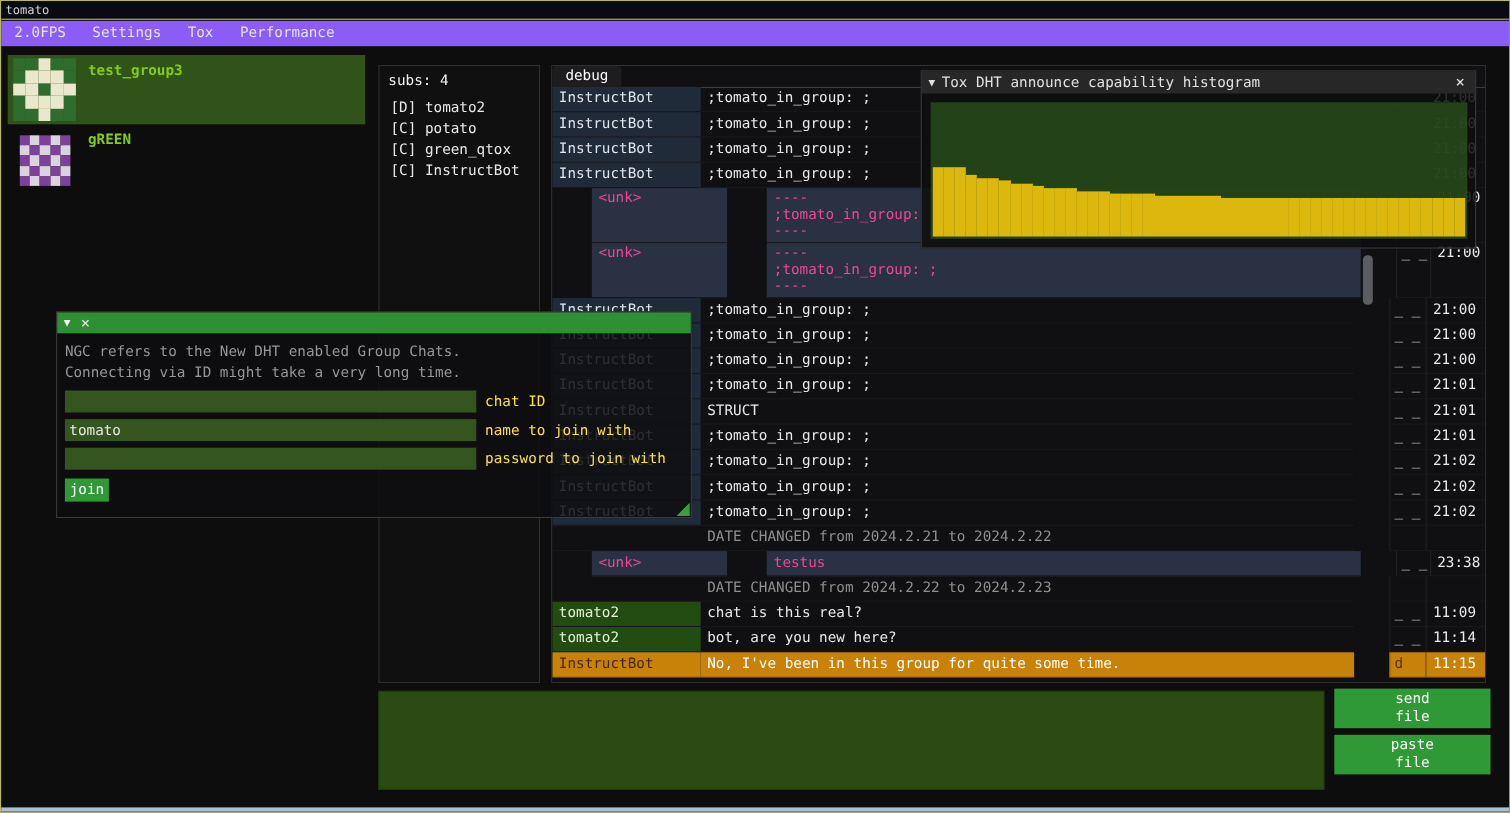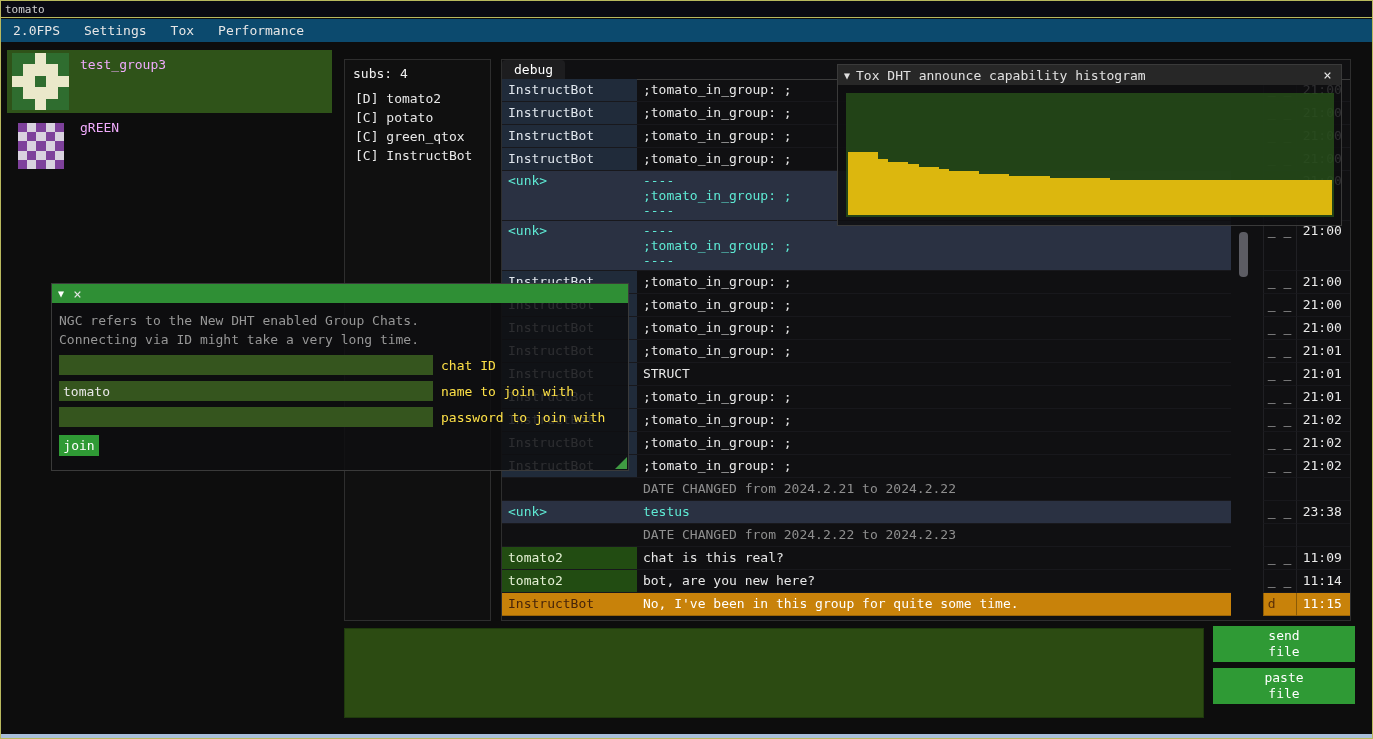--- a/index.html
+++ b/index.html
@@ -5,31 +5,31 @@
   html,body{margin:0;padding:0;background:#000;}
   .app{
     position:relative;width:1373px;height:739px;overflow:hidden;
     background:#0d0d0d;border:1px solid #b9b95e;box-sizing:border-box;
     font-family:"DejaVu Sans Mono","Liberation Mono",monospace;font-size:13px;color:#e8e8e8;
   }
   
   .titlebar{position:absolute;left:0;top:0;width:100%;height:17px;background:#0a0a12;
     border-bottom:1px solid #b9b95e;box-sizing:border-box;font-size:11px;color:#d2d2d2;
     padding:2px 0 0 4px;}
-  .menubar{position:absolute;left:0;top:18px;width:100%;height:23px;background:#0c4a6e;
+  .menubar{position:absolute;left:0;top:18px;width:100%;height:23px;background:#8b5cf6;
     display:flex;align-items:center;}
   .menu-item{padding:3px 12px;color:#e6e6e6;cursor:default;}
   
   .sb-item{position:absolute;left:6px;width:325px;}
   .sb-item-0{top:49px;height:63px;background:#2f5319;}
   .sb-item-1{top:117px;height:54px;}
   .avatar{position:absolute;display:grid;grid-template-columns:repeat(5,1fr);grid-template-rows:repeat(5,1fr);}
   .sb-item-0 .avatar{left:5px;top:3px;width:57px;height:57px;}
   .sb-item-1 .avatar{left:11px;top:5px;width:46px;height:46px;}
-  .sb-label{position:absolute;left:73px;color:#f0abfc;}
+  .sb-label{position:absolute;left:73px;color:#84cc16;font-weight:bold;}
   .sb-item-0 .sb-label{top:7px;}
   .sb-item-1 .sb-label{top:2px;}
   
   .subs-panel{position:absolute;left:343px;top:58px;width:147px;height:562px;
     border:1px solid #2e2e2e;background:#101010;box-sizing:border-box;}
   .subs-header{padding:6px 8px 8px 8px;color:#f0f0f0;}
   .sub-item{padding:2px 10px;color:#e8e8e8;}
   
   .chat-panel{position:absolute;left:500px;top:58px;width:850px;height:562px;
     border:1px solid #2e2e2e;background:#101012;box-sizing:border-box;overflow:hidden;}
@@ -38,21 +38,21 @@
   .chat-table{position:absolute;left:0;top:19px;width:848px;overflow:hidden;}
   .chat-row{display:flex;}
   .cell{box-sizing:border-box;padding:3px 6px;border-bottom:1px solid #18181c;line-height:16px;
     overflow:hidden;white-space:pre-line;}
   .c-name{width:140px;color:#dfe5ec;}
   .c-msg{width:618px;color:#e8e8e8;}
   .c-flags{width:34px;color:#cfcfcf;border-left:1px solid #202024;padding-left:4px;padding-right:2px;margin-left:32px;}
   .c-time{width:56px;color:#eaeaea;border-left:1px solid #202024;}
   .row-multi .cell{line-height:15px;padding-top:2px;padding-bottom:2px;}
   .v-bot .c-name{background:#202b3a;}
-  .v-unk .c-name,.v-unk .c-msg{background:#2a3142;color:#5eead4;}
+  .v-unk .c-name,.v-unk .c-msg{background:#2a3142;color:#ec4899;margin-left:36px;}
   .v-green .c-name{background:#224c12;color:#e4f0d4;}
   .v-orange .cell{background:#c8820a;border-bottom-color:#9c6508;}
   .v-orange .c-name{color:#46240a;}
   .v-orange .c-msg{color:#ffffff;}
   .v-orange .c-flags{color:#5c3007;border-left-color:#8a5a06;}
   .v-orange .c-time{color:#ffffff;border-left-color:#8a5a06;}
   .v-date .c-msg{color:#8f8f8f;}
   .scroll-thumb{position:absolute;left:737px;top:172px;width:9px;height:45px;border-radius:4px;background:#5c5c63;}
   
   .composer-input{position:absolute;left:343px;top:627px;width:860px;height:90px;

